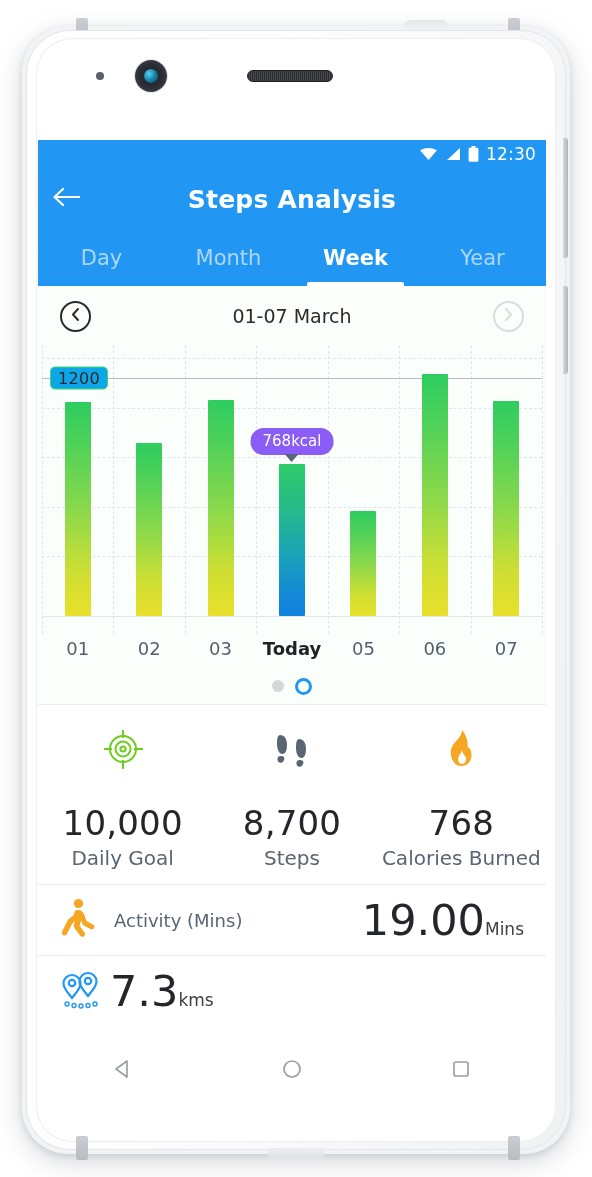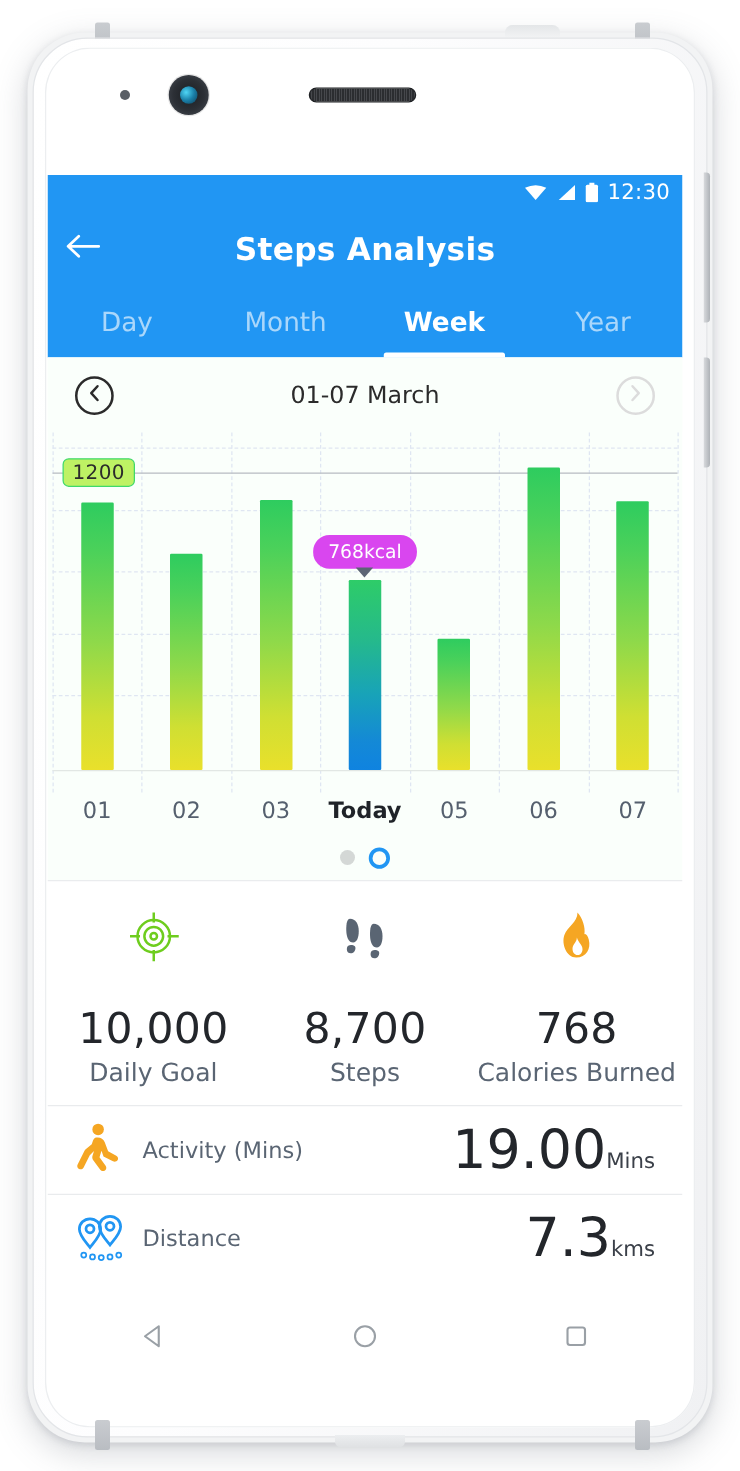--- a/index.html
+++ b/index.html
@@ -139,37 +139,37 @@
   }
   .hgrid {
     position: absolute; left: 0; right: 0; height: 0;
     border-top: 1px dashed #dfe6f2;
   }
   .goal-line {
     position: absolute; left: 0; right: 0; height: 0; border-top: 1px solid #b7bcc2;
   }
   .goal-badge {
     position: absolute; left: 8px; transform: translateY(-50%);
-    background: #bef264; border: 1.6px solid #3fd96a; border-radius: 5px;
+    background: #0ea5e9; border: 1.6px solid #3fd96a; border-radius: 5px;
     padding: 1px 7px; font-size: 16px; color: #2b2b2b; font-weight: 500;
     letter-spacing: .3px; white-space: nowrap;
   }
   .axis-base {
     position: absolute; left: 0; right: 0; height: 0; border-top: 1px solid #e2e7e4;
   }
   .bar {
     position: absolute; width: 26px; border-radius: 1px;
     background: linear-gradient(180deg,#2ecc5f 0%,#4bd15a 18%,#8ed94a 52%,#cfdf33 80%,#e9e02b 100%);
   }
   .bar.today {
     background: linear-gradient(180deg,#2ecc68 0%,#25b98c 32%,#18a3b8 60%,#1489d6 85%,#0f83e0 100%);
   }
   .tooltip {
     position: absolute; transform: translate(-50%, -100%);
-    background: #d946ef; color: #ffffff; border-radius: 13px;
+    background: #8b5cf6; color: #ffffff; border-radius: 13px;
     padding: 4px 12px 5px; font-size: 15px; white-space: nowrap; font-weight: 400;
   }
   .tooltip::after {
     content: ""; position: absolute; left: 50%; bottom: -7px; transform: translateX(-50%);
     border-left: 7px solid transparent; border-right: 7px solid transparent;
     border-top: 8px solid #5c6575;
   }
   .xlabels { position: relative; height: 34px; margin: 0 4px; }
   .xlabel {
     position: absolute; transform: translateX(-50%); top: 4px;
@@ -415,21 +415,20 @@
           </g>
           <g fill="none" stroke="#2196F3" stroke-width="1.4">
             <circle cx="7" cy="35" r="2"></circle>
               <circle cx="14" cy="36.5" r="2"></circle>
             <circle cx="21" cy="37" r="2"></circle>
               <circle cx="28" cy="36.5" r="2"></circle>
             <circle cx="35" cy="35" r="2"></circle>
           </g>
         </svg>
       </div>
-      <div class="metric-label">Distance</div>
       <div>
         <span class="metric-value">7.3</span><span class="metric-unit">kms</span>
       </div>
     </div>
 
   </div>
 
   <div class="navbar">
     <div class="nav-key">
       <span>

